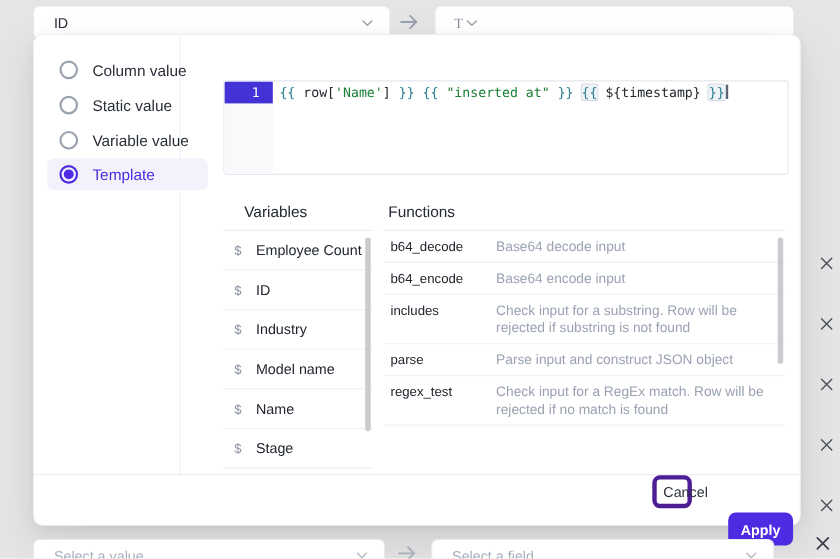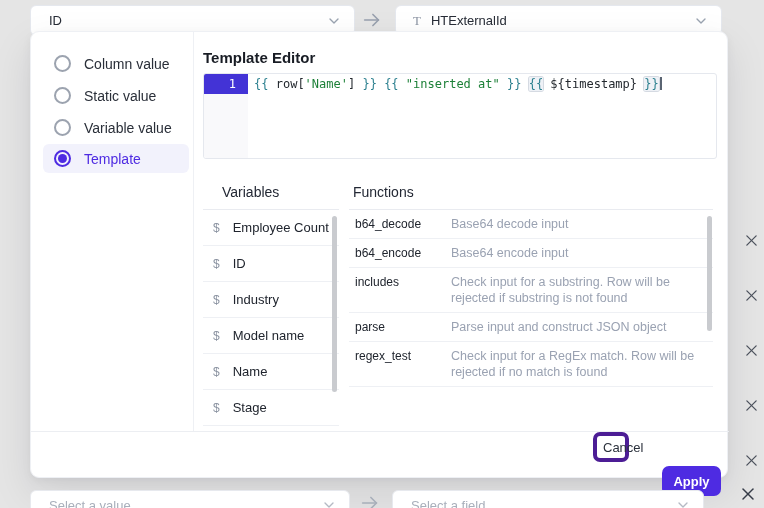--- a/index.html
+++ b/index.html
@@ -26,21 +26,21 @@
   .arrow-bottom { position:absolute; left:359px; top:492px; }
   .close-x { position:absolute; left:740px; top:486px; cursor:pointer; }
 
   .edge-x { position:absolute; left:745px; cursor:pointer; opacity:.9; }
 
   
   .modal { position:absolute; left:30px; top:31px; width:698px; height:447px;
            background:#fff; border:1px solid #eef0f4; border-radius:9px;
            box-shadow:0 16px 40px rgba(18,22,40,.10), 0 3px 10px rgba(18,22,40,.05); }
 
-  .left-pane { position:absolute; left:0; top:0; width:163px; height:399px;
+  .left-pane { position:absolute; left:0; top:0; width:133px; height:399px;
                border-right:1px solid #eef0f4; }
   .radio-row { position:absolute; left:12px; width:146px; height:29px;
                display:flex; align-items:center; gap:13px; padding-left:11px;
                border-radius:6px; cursor:pointer; }
   .radio-row.active { background:#f2f2fc; }
   .radio { width:17px; height:17px; border:2px solid #9ca3af; border-radius:50%;
            flex:none; position:relative; }
   .radio.checked { border-color:#4e2be2; }
   .radio.checked::after { content:''; position:absolute; inset:2px;
                           background:#4e2be2; border-radius:50%; }
@@ -112,21 +112,20 @@
         </svg>
     </div>
     <span class="arrow-wrap">
       <svg width="22" height="22" viewBox="0 0 24 24" fill="none" stroke="#98a0ae" stroke-width="1.8" stroke-linecap="round" stroke-linejoin="round">
           <line x1="4" y1="12" x2="19" y2="12"></line>
           <polyline points="13 6 19 12 13 18"></polyline>
         </svg>
     </span>
     <div class="select" id="tgt-select">
       <span class="type-ic">T</span>
-      <span class="select-value">HTExternalId</span>
       <svg class="chev" width="16" height="16" viewBox="0 0 24 24" fill="none" stroke="#9aa3b0" stroke-width="2" stroke-linecap="round" stroke-linejoin="round">
           <polyline points="6 9 12 15 18 9"></polyline>
         </svg>
     </div>
   </div>
 
   <div class="modal">
 
     <div class="left-pane">
       <div class="radio-row" style="top:17px">
@@ -140,21 +139,20 @@
       <div class="radio-row" style="top:81px">
         <span class="radio"></span>
         <span class="radio-label">Variable value</span>
       </div>
       <div class="radio-row active" style="top:112px">
         <span class="radio checked"></span>
         <span class="radio-label">Template</span>
       </div>
     </div>
 
-    <div class="dialog-title">Template Editor</div>
 
     <div class="editor">
       <div class="gutter">
         <div class="ln">1</div>
       </div>
       <div class="code" id="code-line"><span class="tok-brace">{{</span><span class="tok-plain"> </span><span class="tok-plain">row</span><span class="tok-plain">[</span><span class="tok-string">'Name'</span><span class="tok-plain">]</span><span class="tok-plain"> </span><span class="tok-brace">}}</span><span class="tok-plain"> </span><span class="tok-brace">{{</span><span class="tok-plain"> </span><span class="tok-string">"inserted at"</span><span class="tok-plain"> </span><span class="tok-brace">}}</span><span class="tok-plain"> </span><span class="tok-brace-matched">{{</span><span class="tok-plain"> </span><span class="tok-plain">${timestamp}</span><span class="tok-plain"> </span><span class="tok-brace-matched">}}</span><span class="caret"></span></div>
     </div>
 
     <div class="list-head" id="vars-head">Variables</div>
     <div class="list-head" id="funcs-head">Functions</div>

